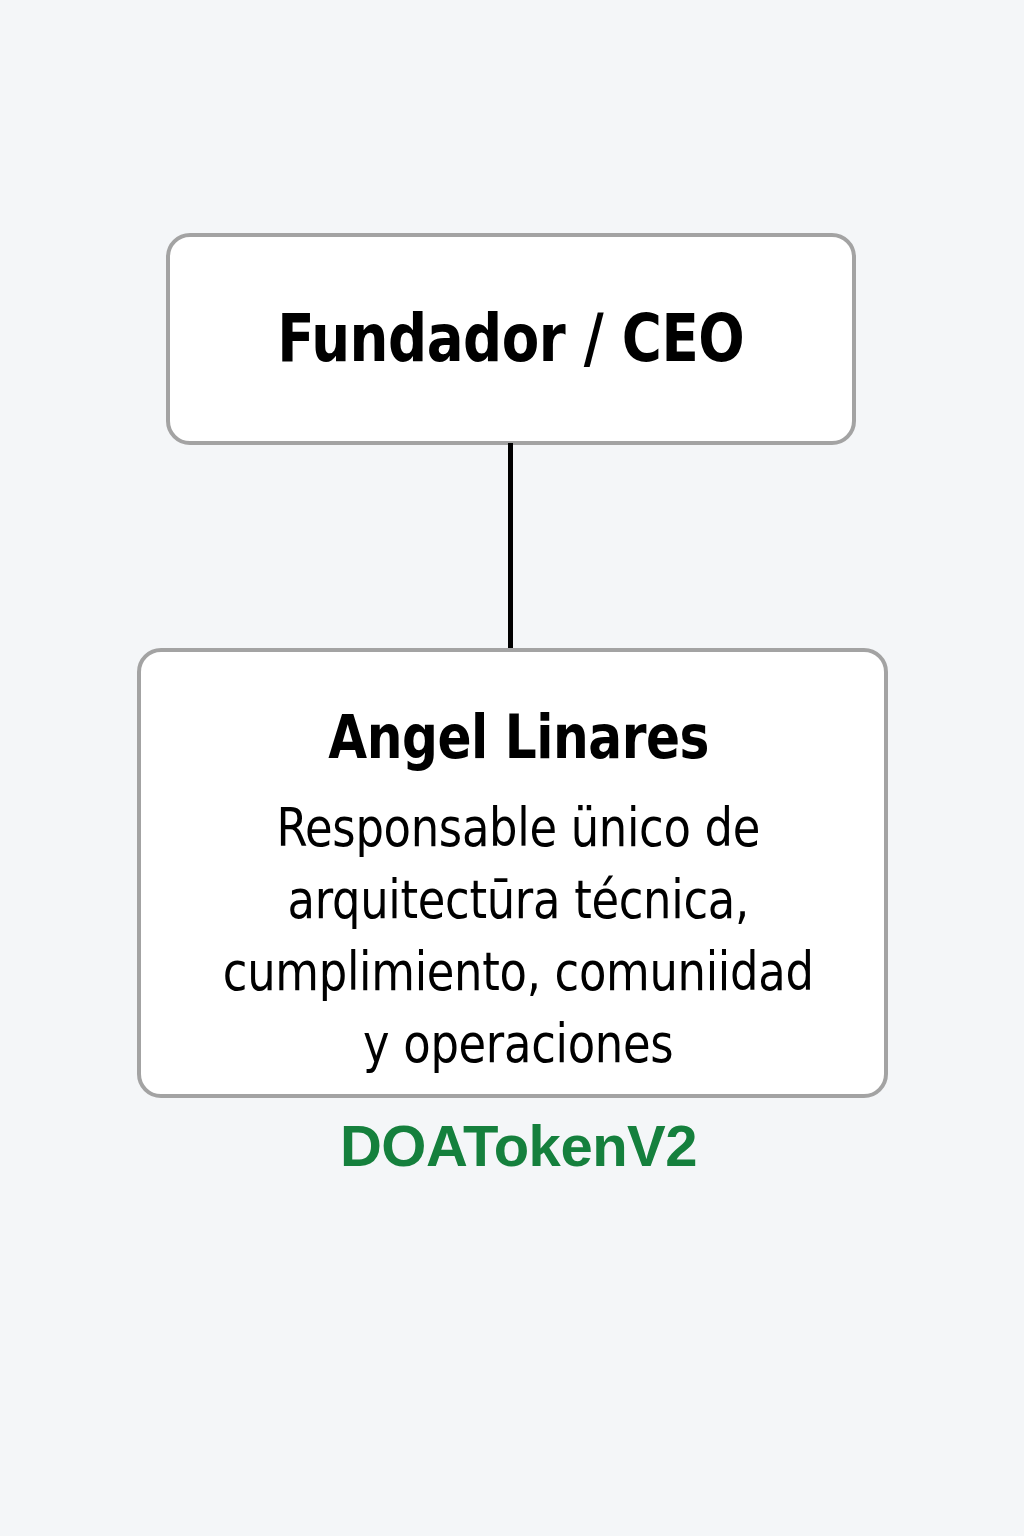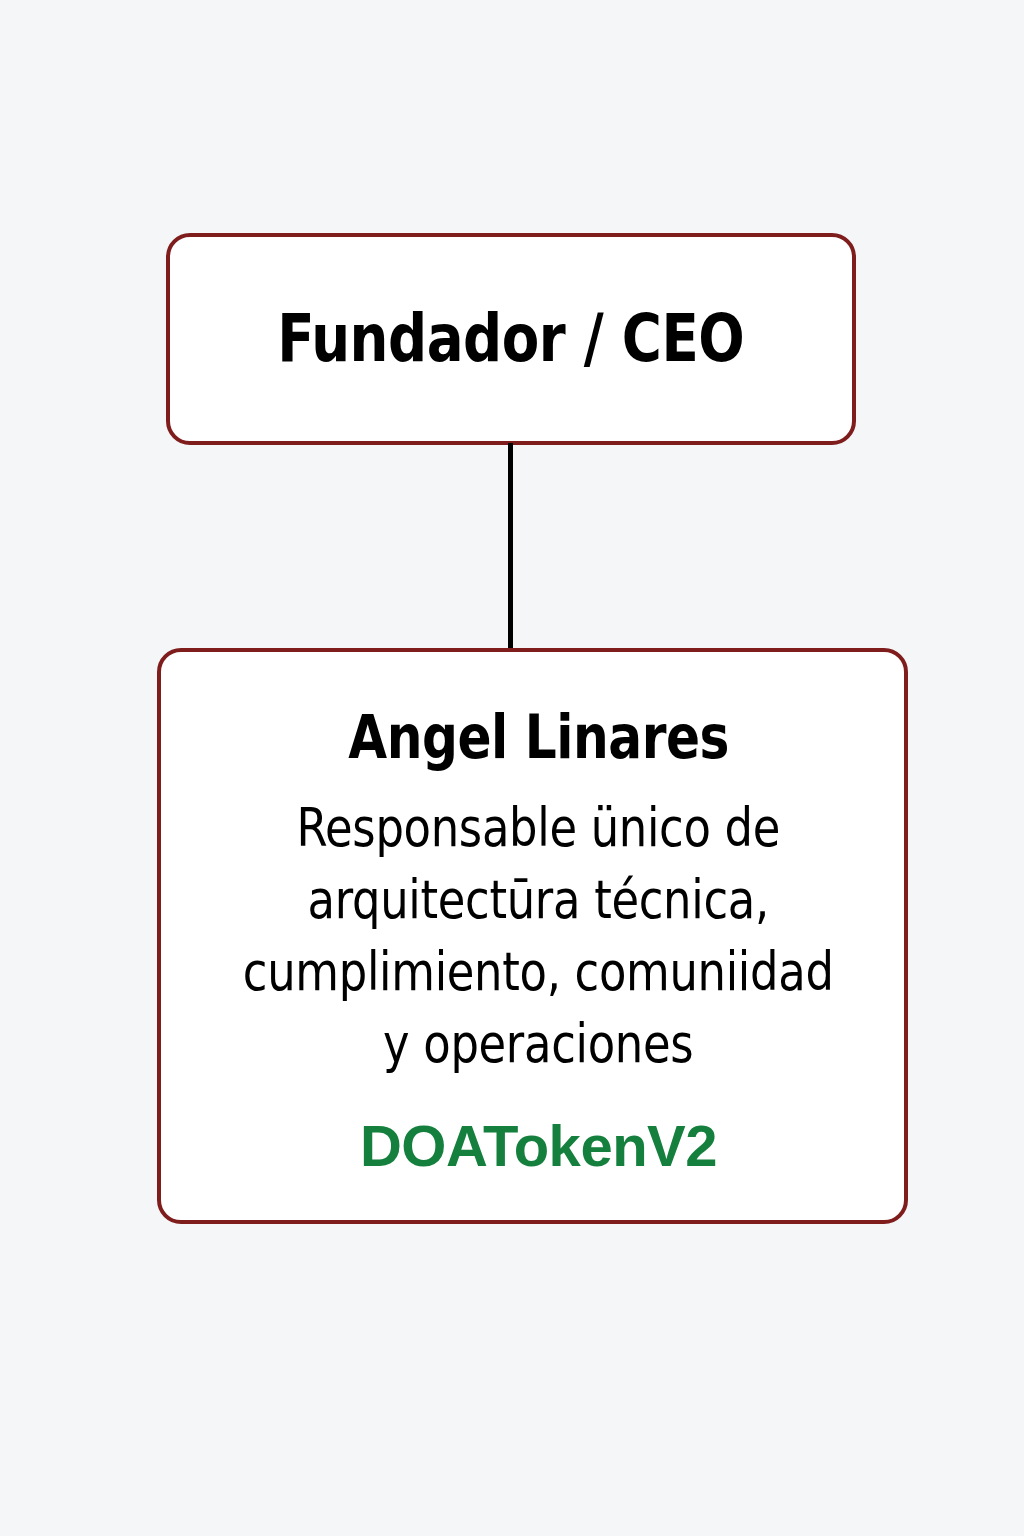--- a/index.html
+++ b/index.html
@@ -28,21 +28,21 @@
     width: 5px;
     height: 207px;
     background: #000000;
   }
 
   
   .node {
     position: absolute;
     box-sizing: border-box;
     background: #ffffff;
-    border: 4px solid #7f1d1d;
+    border: 4px solid #a3a3a3;
     border-radius: 24px;
     display: flex;
     flex-direction: column;
     align-items: center;
     justify-content: center;
     text-align: center;
   }
 
   
   .node-ceo {
@@ -61,24 +61,23 @@
     transform: scaleX(0.92);
     transform-origin: center center;
     white-space: nowrap;
   }
 
   
   .node-person {
     left: 137px;
     top: 648px;
     width: 751px;
-    height: 576px;
+    height: 450px;
     justify-content: flex-start;
     padding: 52px 12px 40px 24px;
-    margin-left: 20px;
   }
   .node-person .person-name {
     font-family: "Liberation Sans Narrow", "DejaVu Sans Condensed", "Liberation Sans", sans-serif;
     font-weight: 700;
     font-size: 60px;
     line-height: 1.1;
     color: #000000;
     letter-spacing: -0.5px;
     transform: scaleX(0.93);
     transform-origin: center center;

